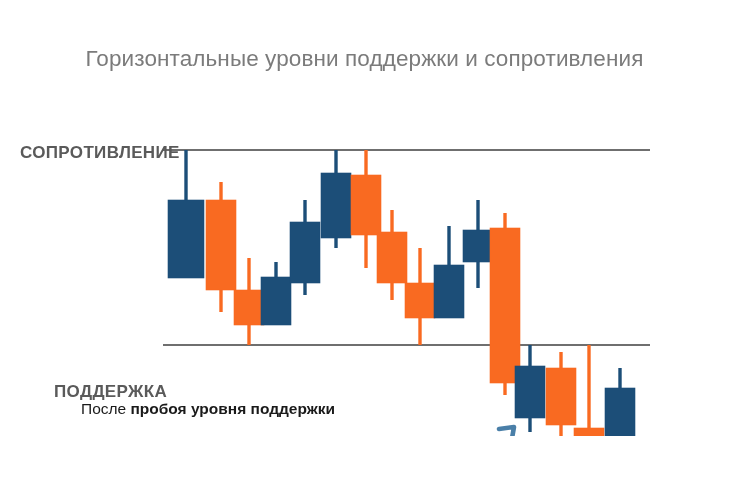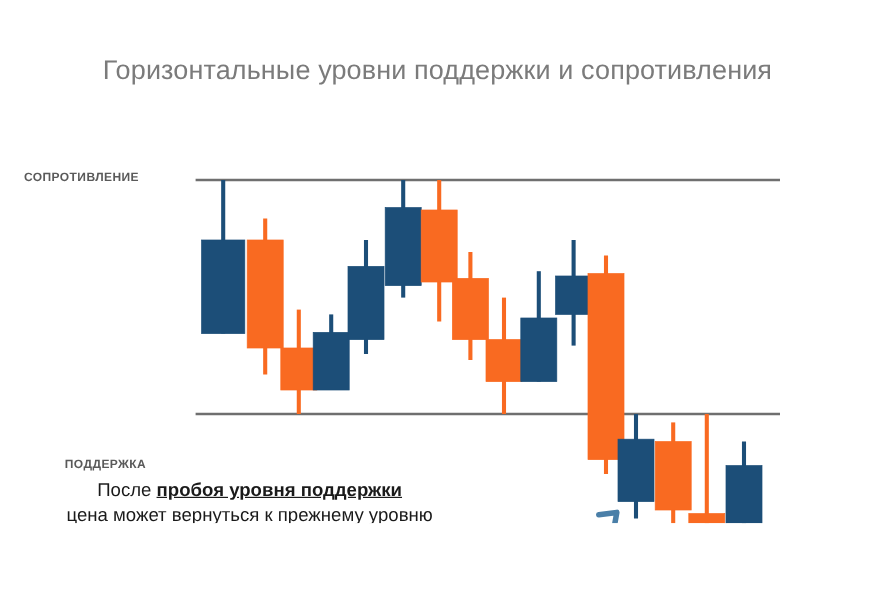--- a/index.html
+++ b/index.html
@@ -38,21 +38,21 @@
     width: 729px;
     height: 500px;
   }
   .plot svg {
     display: block;
   }
 
   
   .level-label {
     position: absolute;
-    font-size: 10px;
+    font-size: 17px;
     font-weight: bold;
     color: #5a5a5a;
     letter-spacing: 0.35px;
     white-space: nowrap;
   }
   .level-label.resistance {
     left: 20px;
     top: 143px;
   }
   .level-label.support {
@@ -66,21 +66,21 @@
     position: absolute;
     left: 28px;
     top: 398px;
     width: 360px;
     text-align: center;
     font-size: 15.5px;
     color: #1a1a1a;
     line-height: 1.38;
   }
   .annotation .ln { display: block; white-space: nowrap; }
-  .annotation b { font-weight: bold; text-decoration: underline; }
+  .annotation b { font-weight: bold; }
 </style>
 </head>
 <body>
 
 <div id="screenshot">
 
   <div class="chart-title">Горизонтальные уровни поддержки и сопротивления</div>
 
   <div class="plot">
     <svg id="chart-svg" width="729" height="500">
@@ -154,16 +154,15 @@
         <path d="M 499 429 L 514 427 L 511 444" fill="none" stroke="#4a7fa8" stroke-width="4.6" stroke-linecap="round" stroke-linejoin="round"></path>
       </svg>
   </div>
 
   <div class="level-label resistance">СОПРОТИВЛЕНИЕ</div>
 
   <div class="level-label support">ПОДДЕРЖКА</div>
 
   <div class="annotation">
     <span class="ln"><span>После </span><b>пробоя уровня поддержки</b></span>
-    <span class="ln">цена может вернуться к прежнему уровню</span>
   </div>
 
 </div>
 
 </body></html>

